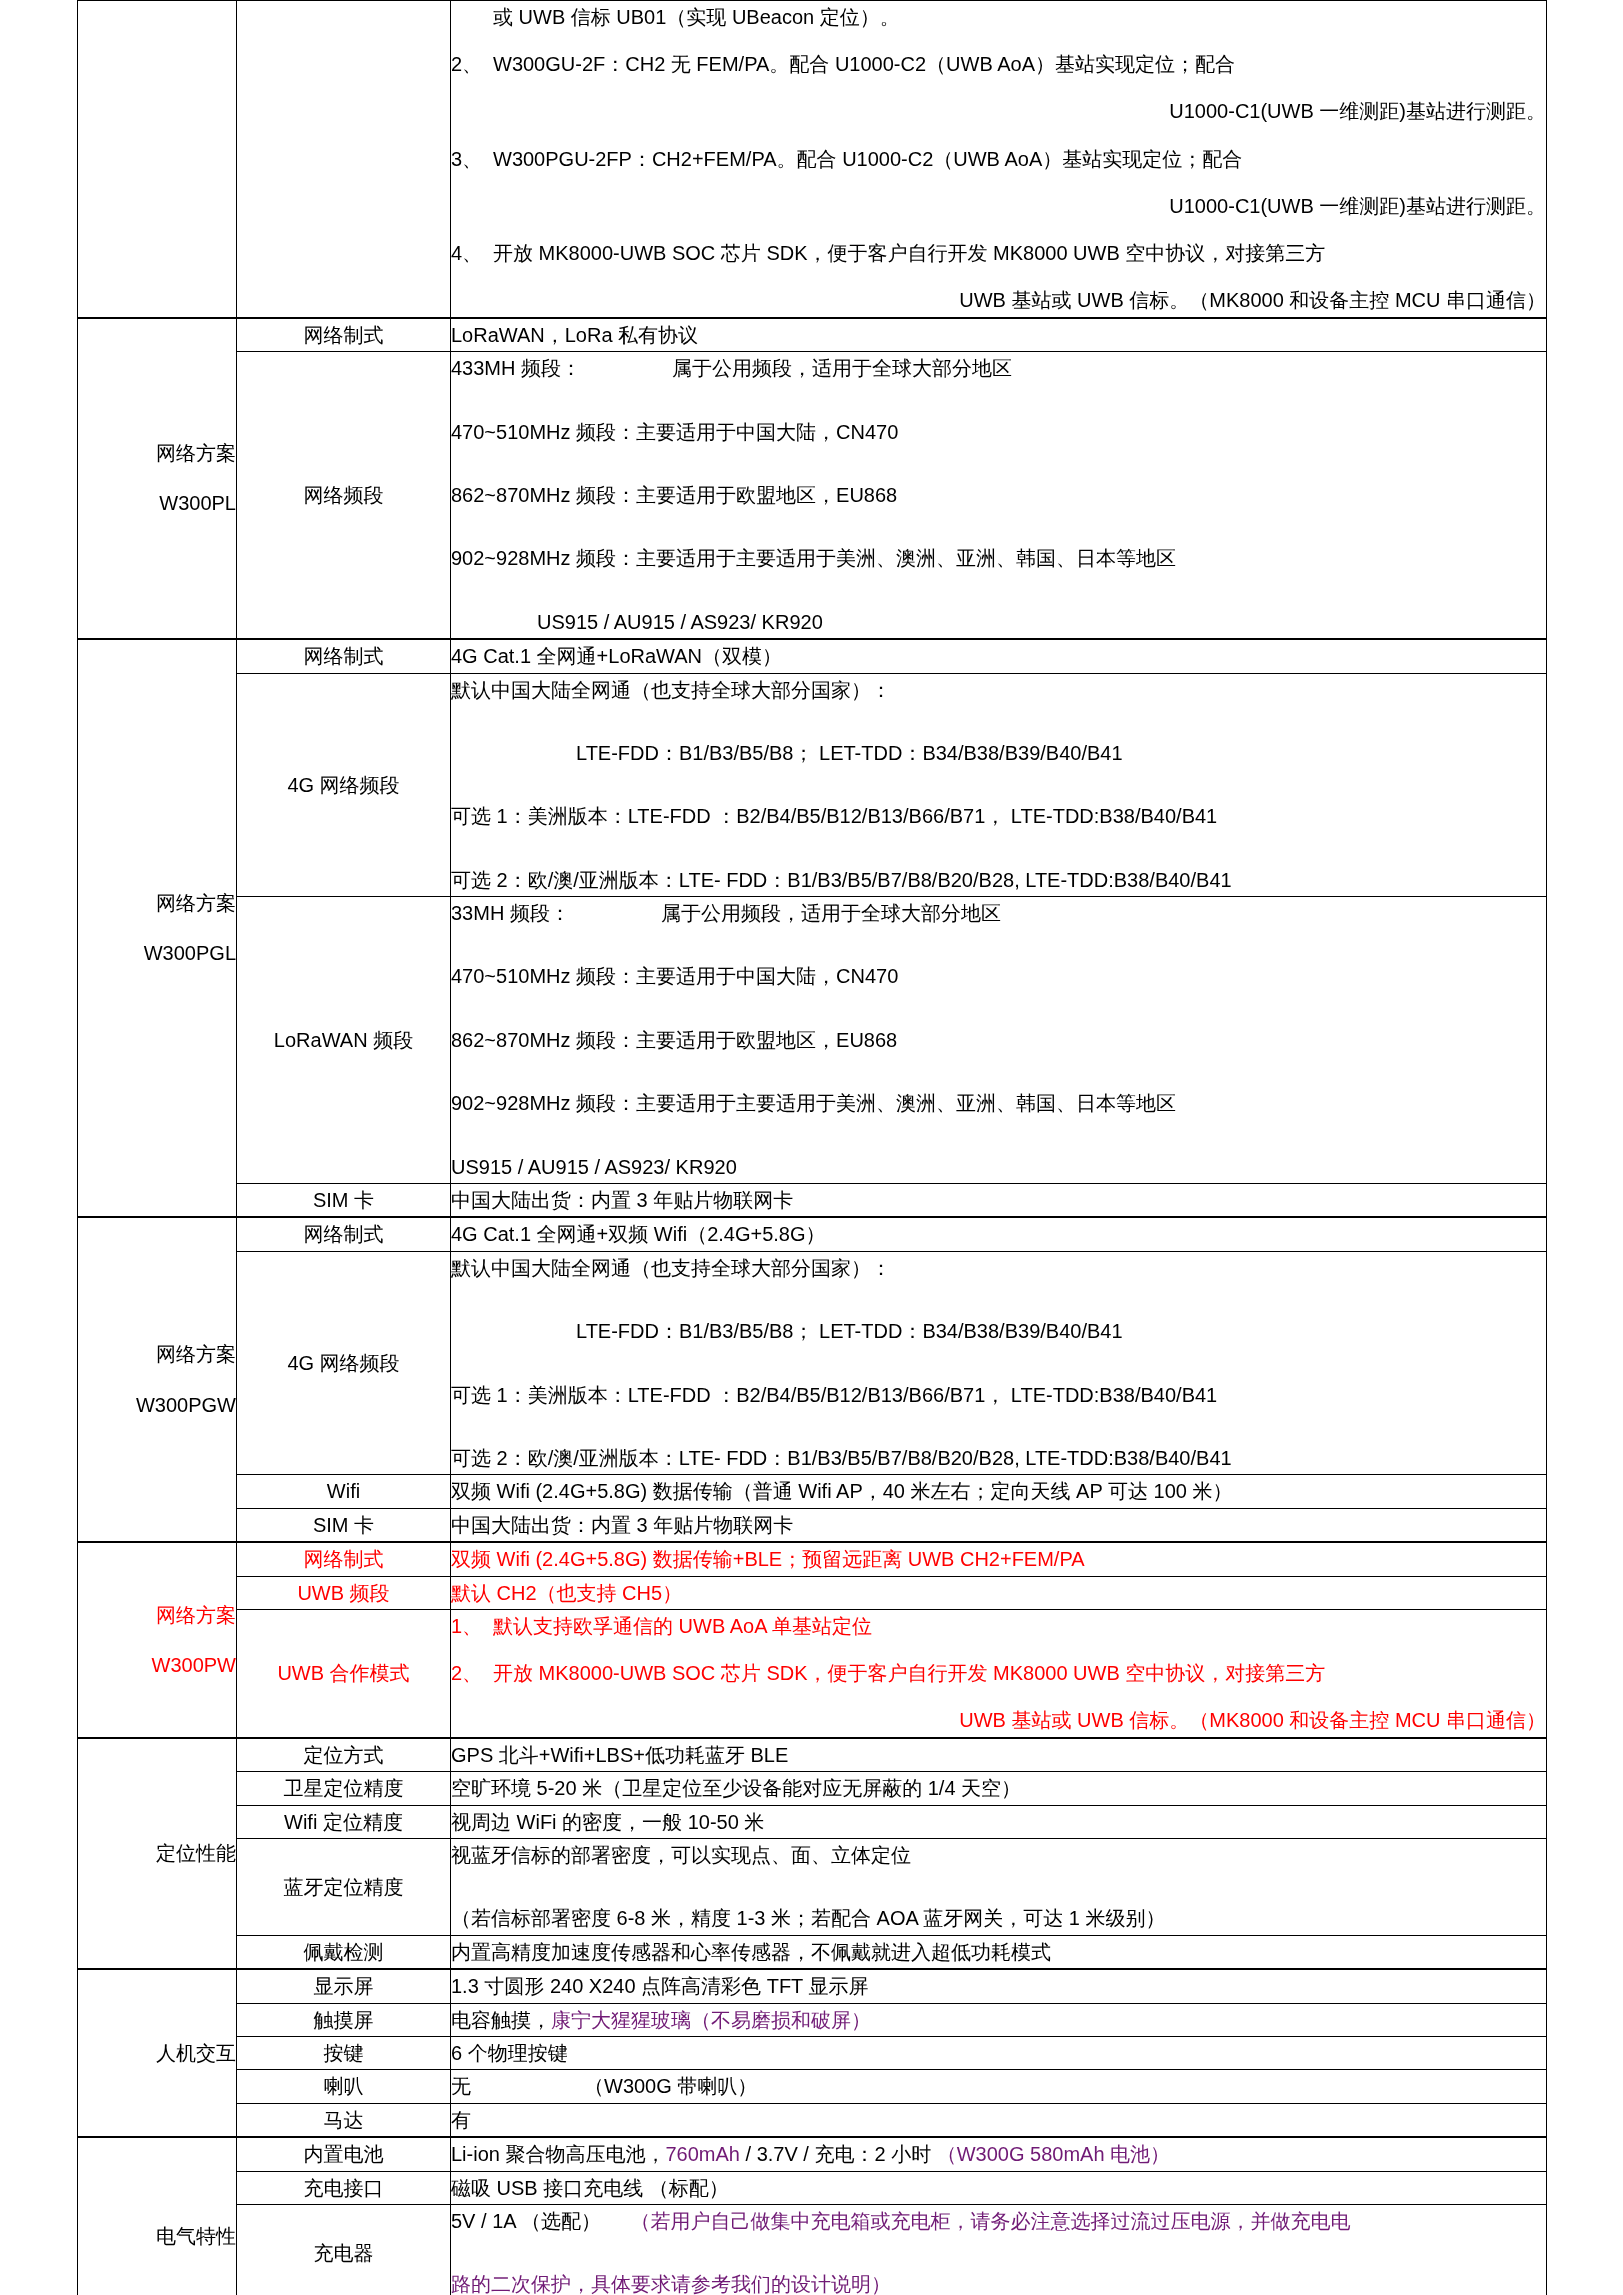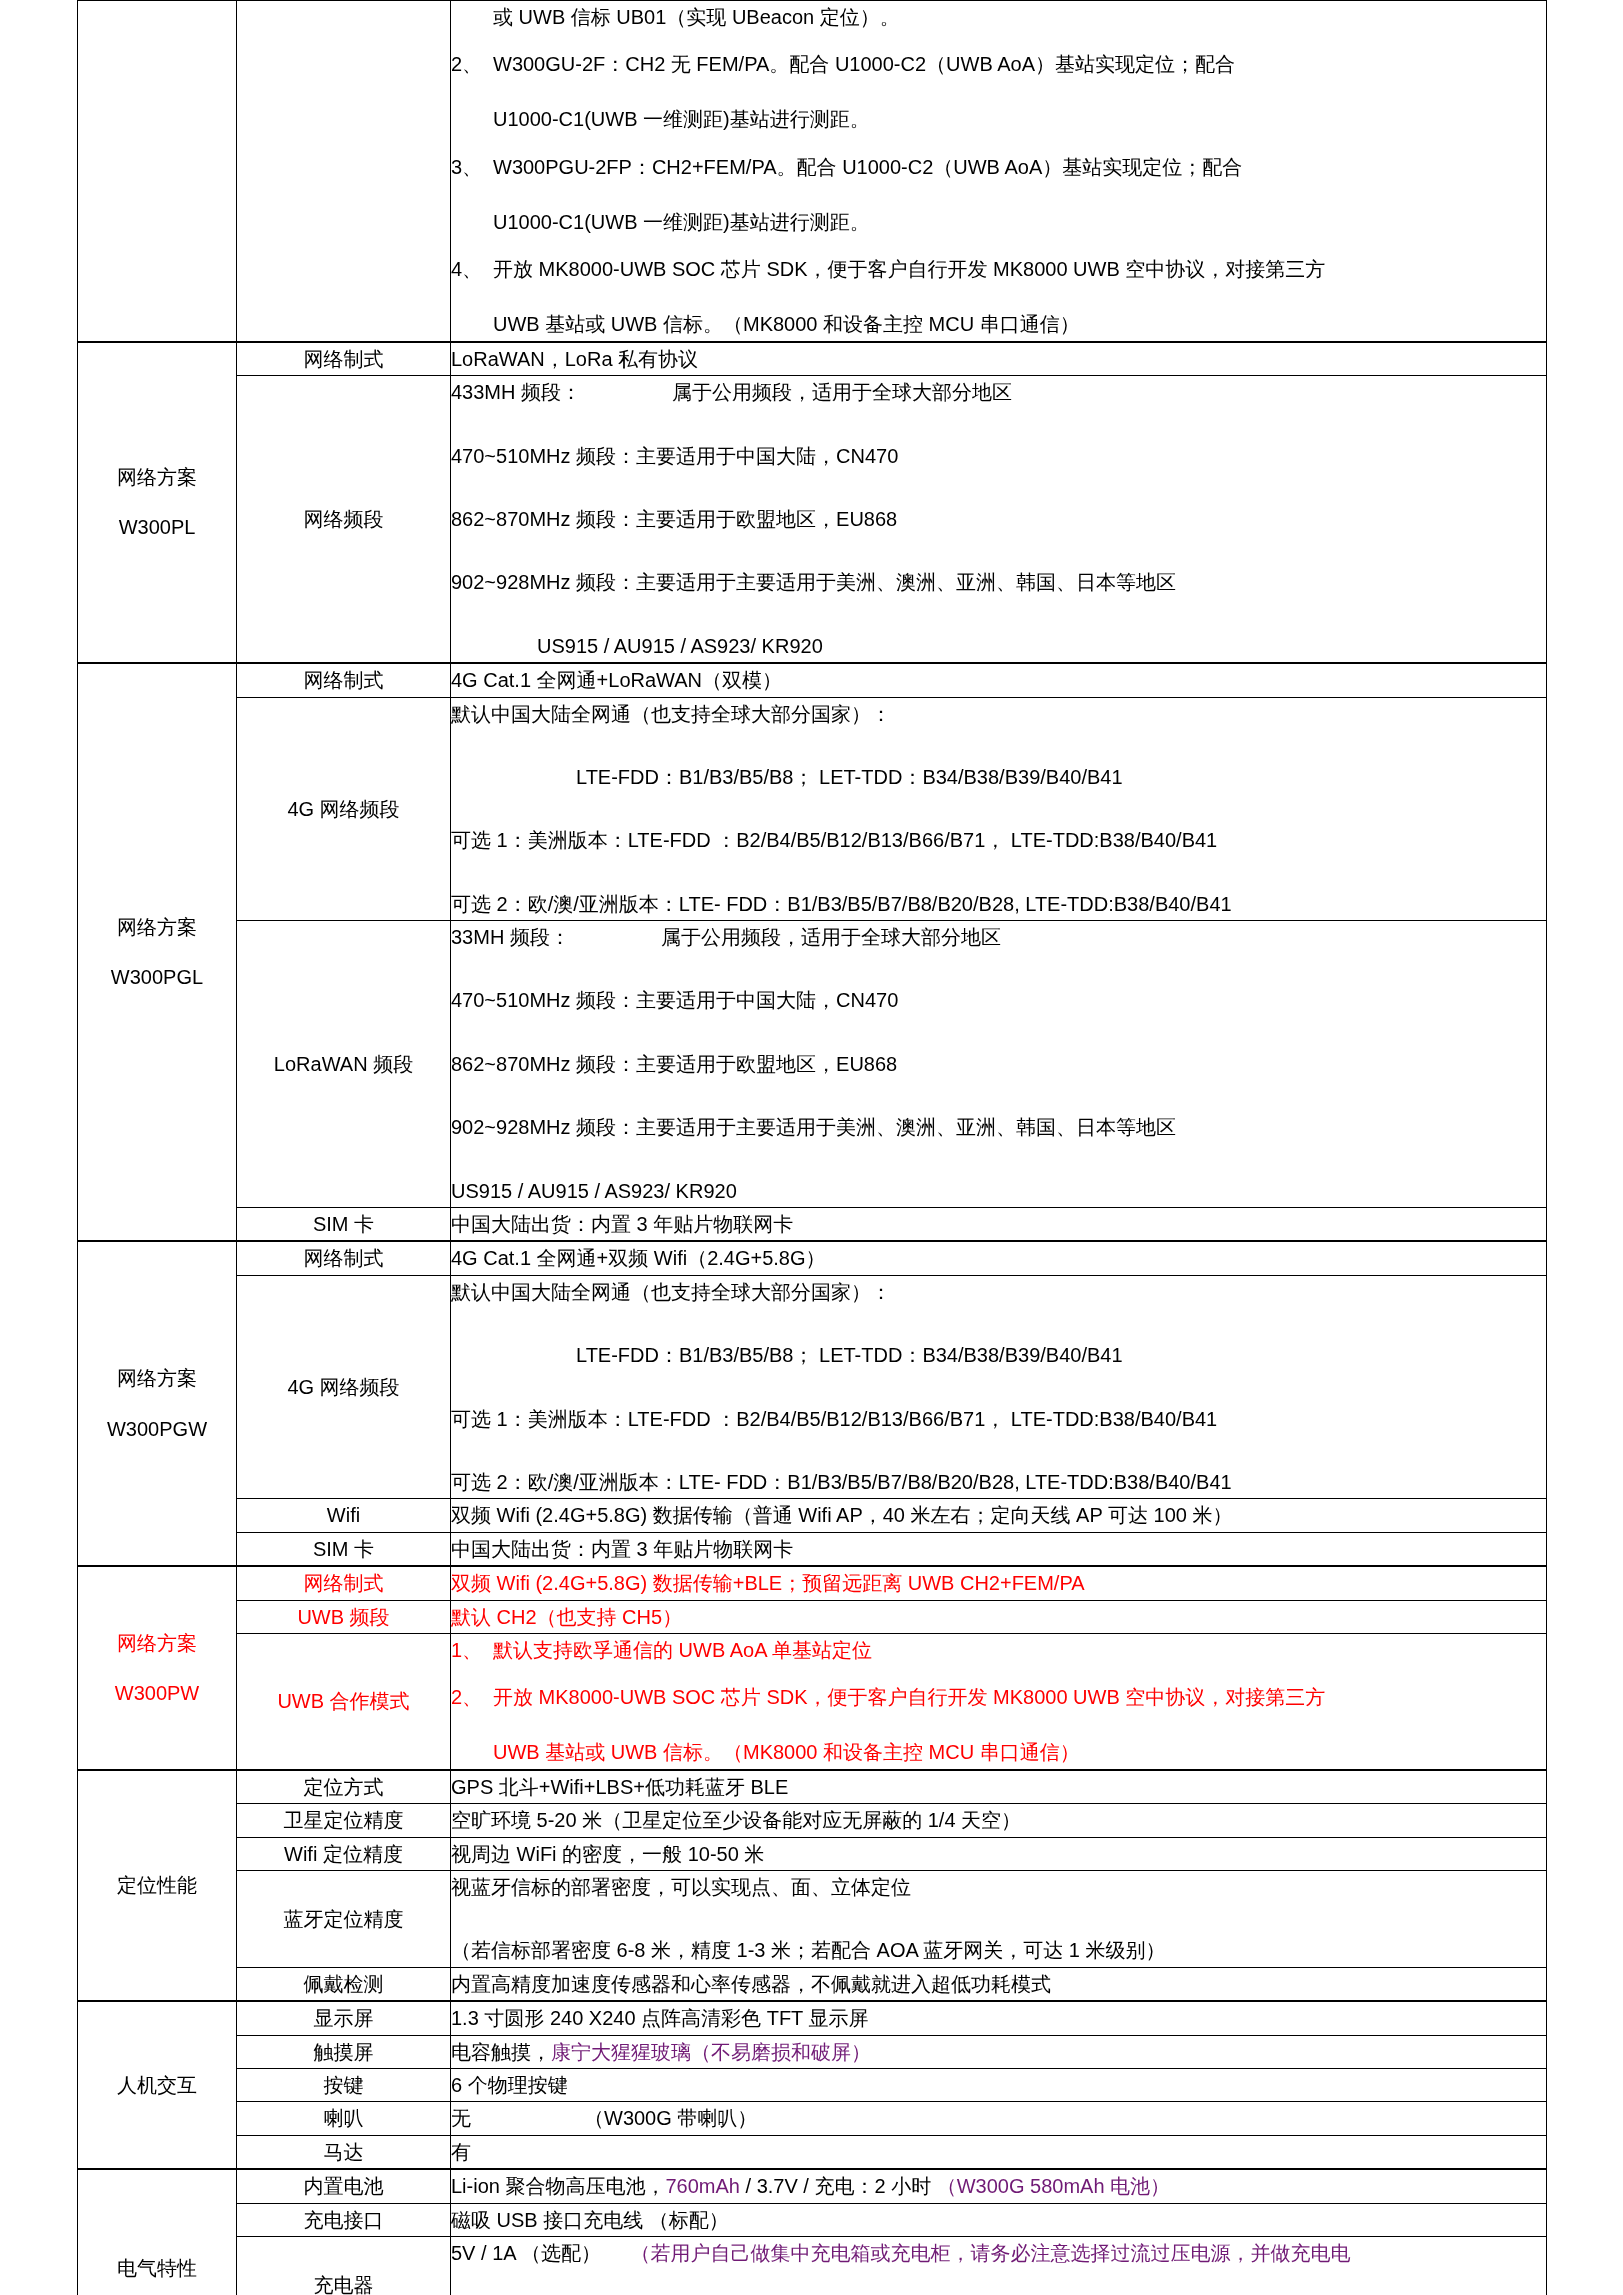--- a/index.html
+++ b/index.html
@@ -31,21 +31,21 @@
   table.spec col.c-cat   { width: 159px; }
   table.spec col.c-label { width: 214px; }
   table.spec col.c-body  { width: 1096px; }
 
   table.spec td {
     border: 1px solid #000;
     padding: 0;
     vertical-align: middle;
   }
   td.cat {
-    text-align: center;
+    text-align: right;
     vertical-align: middle;
     padding: 3.9px 2px;
   }
   td.label {
     text-align: center;
     vertical-align: middle;
     padding: 7.9px 2.9px;
     margin-top: 36px;
   }
   td.body {
@@ -65,21 +65,21 @@
 
   .lines > div { white-space: nowrap; }
   .lines > div + div { margin-top: 31px; }
 
   .numlist { }
   .numlist .item { display: flex; }
   .numlist .item + .item { margin-top: 14.7px; }
   .numlist .num { flex: 0 0 auto; width: 42px; white-space: nowrap; }
   .numlist .txt { flex: 1 1 auto; }
   .numlist .txt > div { white-space: nowrap; }
-  .numlist .txt > div + div { margin-top: 23px; }
+  .numlist .txt > div + div { margin-top: 15px; text-align: right; }
 
   .ind1 { padding-left: 86px; }
   .ind2 { padding-left: 125px; }
   .gapA { display:inline-block; width: 91px; }
   .gapB { display:inline-block; width: 113px; }
   .gapC { display:inline-block; width: 29.4px; }
 </style>
 </head>
 <body>
 

